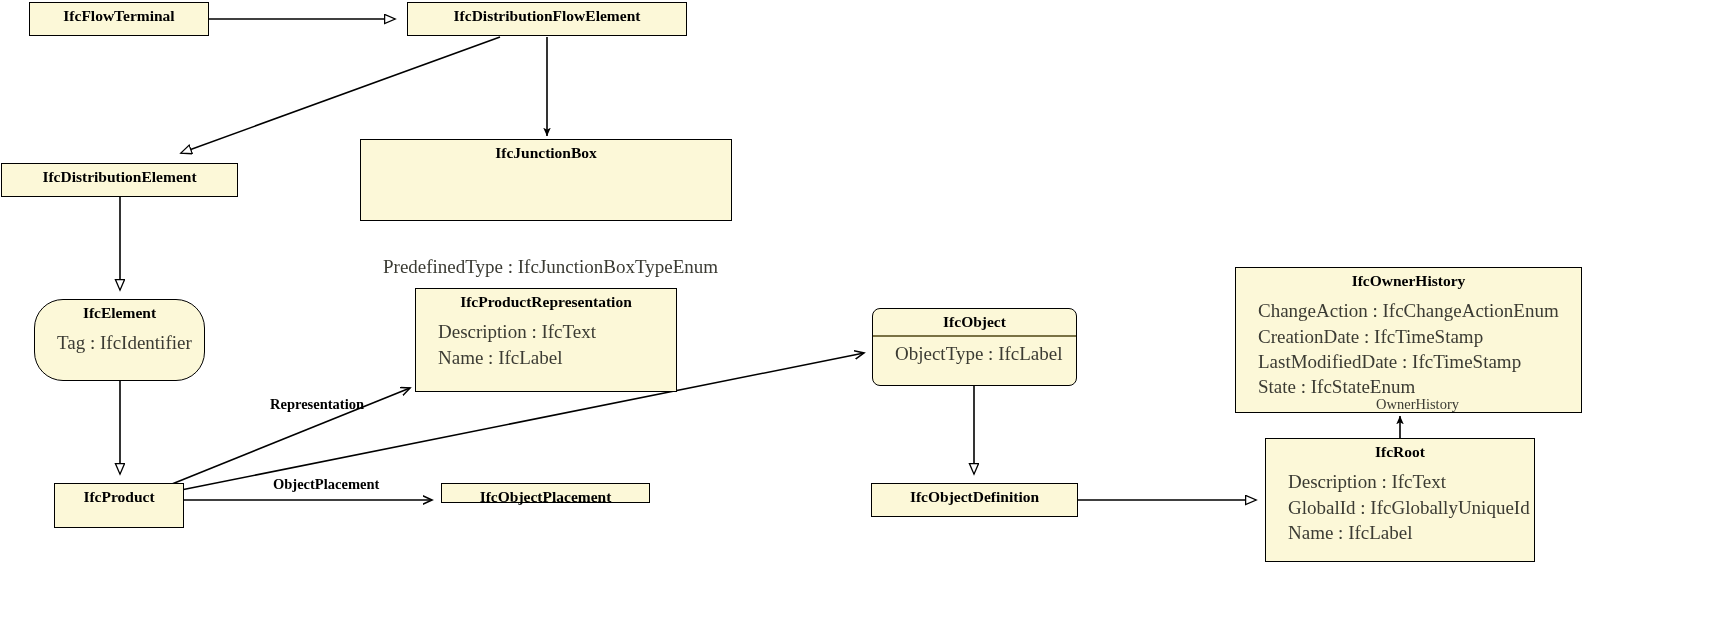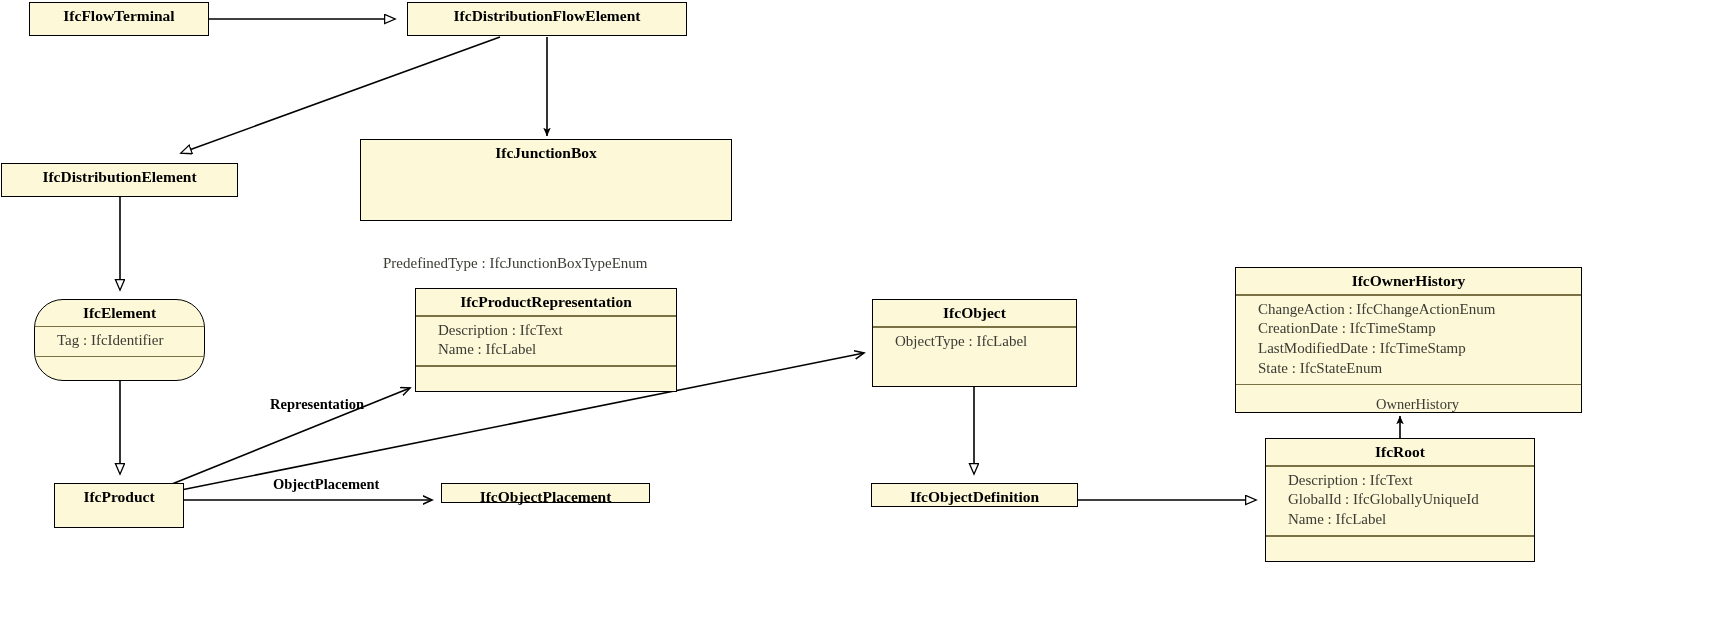--- a/index.html
+++ b/index.html
@@ -41,21 +41,21 @@
     line-height: 1.12;
     white-space: nowrap;
   }
   .uml-sep {
     height: 1.2px;
     background: #7a7244;
     width: 100%;
   }
   .uml-attrs {
     padding: 4px 12px 5px 22px;
-    font-size: 15px;
+    font-size: 19px;
     line-height: 1.33;
     color: #3b3b33;
     white-space: nowrap;
   }
   .uml-attr {
     display: block;
   }
   .uml-empty {
     min-height: 15px;
   }
@@ -175,21 +175,21 @@
     <div class="uml-name">IfcProductRepresentation</div>
     <div class="uml-sep"></div>
     <div class="uml-attrs">
       <span class="uml-attr">Description : IfcText</span>
       <span class="uml-attr">Name : IfcLabel</span>
     </div>
     <div class="uml-sep"></div>
     <div class="uml-attrs uml-empty"></div>
   </div>
 
-  <div class="uml-class" style="left:872px; top:299px; width:205px; height:88px;">
+  <div class="uml-class" style="left:872px; top:308px; width:205px; height:78px;border-radius:8px;">
     <div class="uml-name">IfcObject</div>
     <div class="uml-sep"></div>
     <div class="uml-attrs">
       <span class="uml-attr">ObjectType : IfcLabel</span>
     </div>
   </div>
 
   <div class="uml-class" style="left:1235px; top:267px; width:347px; height:146px;">
     <div class="uml-name">IfcOwnerHistory</div>
     <div class="uml-sep"></div>
@@ -204,21 +204,21 @@
   </div>
 
   <div class="uml-class" style="left:54px; top:483px; width:130px; height:45px;">
     <div class="uml-name">IfcProduct</div>
   </div>
 
   <div class="uml-class" style="left:441px; top:483px; width:209px; height:20px;">
     <div class="uml-name">IfcObjectPlacement</div>
   </div>
 
-  <div class="uml-class" style="left:871px; top:483px; width:207px; height:24px;">
+  <div class="uml-class" style="left:871px; top:483px; width:207px; height:34px;">
     <div class="uml-name">IfcObjectDefinition</div>
   </div>
 
   <div class="uml-class" style="left:1265px; top:438px; width:270px; height:124px;">
     <div class="uml-name">IfcRoot</div>
     <div class="uml-sep"></div>
     <div class="uml-attrs">
       <span class="uml-attr">Description : IfcText</span>
       <span class="uml-attr">GlobalId : IfcGloballyUniqueId</span>
       <span class="uml-attr">Name : IfcLabel</span>

